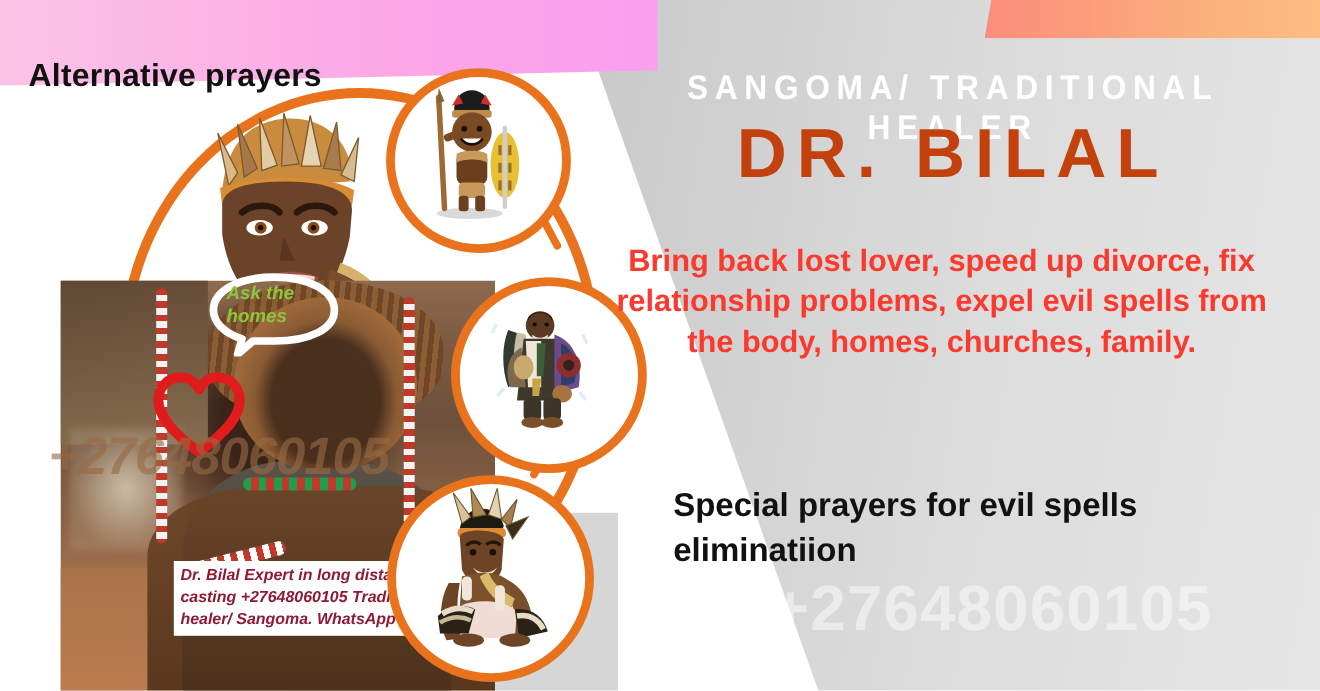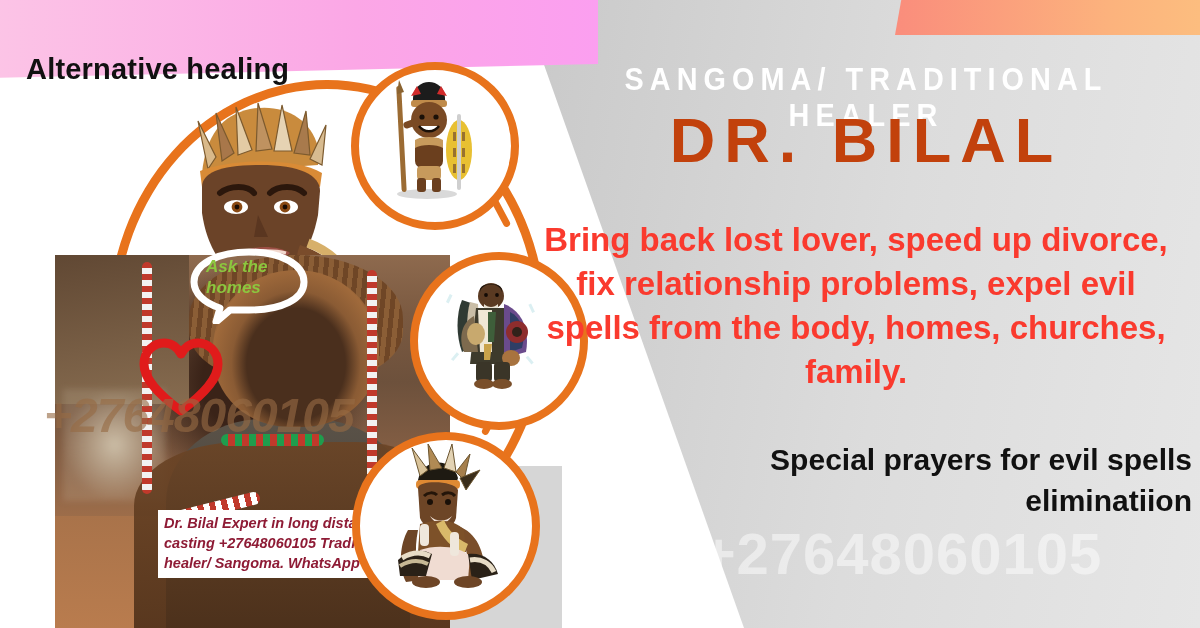--- a/index.html
+++ b/index.html
@@ -88,38 +88,38 @@
 
   
   .rp{position:absolute;z-index:30;}
   .kicker{left:556px;top:62px;width:620px;text-align:center;color:#fff;
     font-size:31px;font-weight:bold;letter-spacing:6.5px;
     font-family:"Liberation Sans Narrow","Liberation Sans",sans-serif;
     transform:scaleX(.93);transform-origin:center;}
   .bigname{left:556px;top:105px;width:620px;text-align:center;color:#c2410c;
     font-size:63px;font-weight:bold;letter-spacing:9px;line-height:1.12;}
   .redtext{left:536px;top:218px;width:640px;text-align:center;color:#fa3a2e;
-    font-size:33px;font-weight:bold;line-height:1.33;}
-  .blacktext{left:612px;top:440px;width:580px;text-align:right;color:#111;
+    font-size:28px;font-weight:bold;line-height:1.33;}
+  .blacktext{left:612px;top:440px;width:580px;text-align:left;color:#111;
     font-size:30px;font-weight:bold;line-height:1.35;}
   .watermark-right{left:612px;top:520px;width:580px;text-align:center;
     color:rgba(255,255,255,.48);font-size:58px;font-weight:bold;letter-spacing:1px;}
 </style>
 </head>
 <body>
 
 <div id="poster">
 
   <div class="gray-panel"></div>
   <div class="gray-strip-bottom"></div>
 
   <div class="band-pink"></div>
   <div class="band-orange"></div>
 
-  <div class="left-title">Alternative healing</div>
+  <div class="left-title">Alternative prayers</div>
 
   <div class="big-arc"></div>
 
   <svg class="portrait" viewBox="0 0 230 200">
     <g>
       <path d="M52 78 C56 40 72 20 100 14 C132 8 160 22 168 52 L168 70 Z" fill="#c98b3d"></path>
       <g stroke="#7c5a2e" stroke-width="1.2">
         <path d="M58 74 L48 26 L66 62 Z" fill="#d9b98a"></path>
         <path d="M72 66 L66 18 L84 58 Z" fill="#a8774a"></path>
         <path d="M88 60 L86 12 L102 55 Z" fill="#e3cba4"></path>

